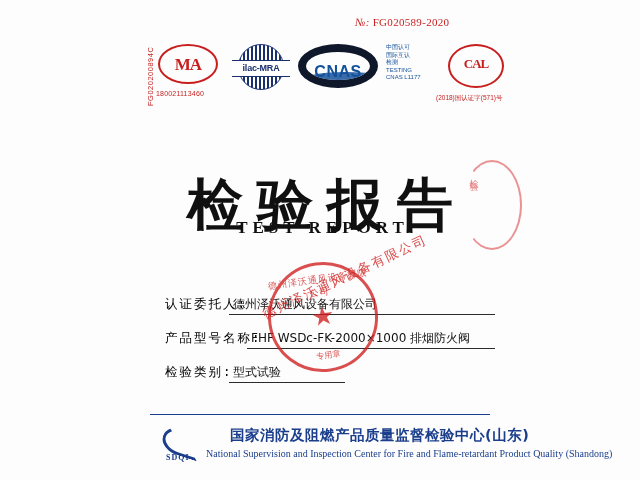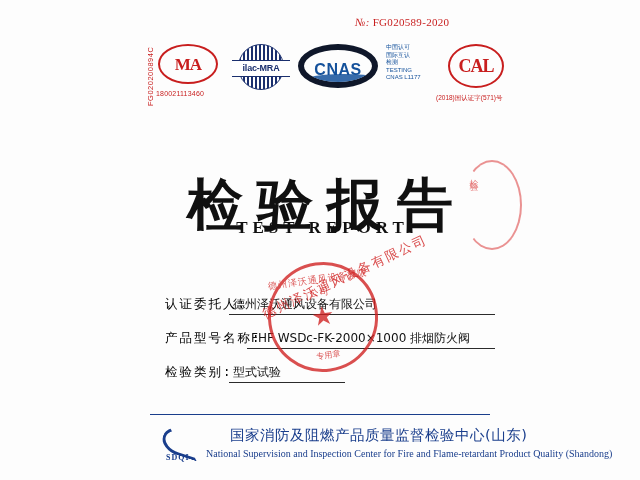--- a/index.html
+++ b/index.html
@@ -122,21 +122,21 @@
     line-height: 15px;
     font-family: Liberation Sans, sans-serif;
     letter-spacing: -.2px;
     overflow: hidden;
   }
 
   
   .logo-cnas { left: 140px; width: 84px; }
   .cnas-ellipse {
     width: 80px; height: 44px;
-    border: 6px solid #0f172a;
+    border: 8px solid #0f172a;
     border-radius: 50%;
     box-sizing: border-box;
     position: relative;
     overflow: hidden;
   }
   .cnas-text {
     position: absolute;
     left: 0; right: 0; top: 11px;
     text-align: center;
     font-size: 16px;
@@ -173,21 +173,21 @@
     border: 2.5px solid #c81e1e;
     border-radius: 50%;
     position: relative;
     box-sizing: border-box;
     margin-left: 4px;
   }
   .cal-text {
     position: absolute;
     left: 0; right: 0; top: 10px;
     text-align: center;
-    font-size: 18px;
+    font-size: 13px;
     font-weight: bold;
     color: #c81e1e;
     font-family: "Liberation Serif", serif;
     letter-spacing: -1px;
   }
   .cal-sub {
     position: absolute;
     top: 50px;
     left: -8px;
     font-size: 6.5px;
@@ -380,21 +380,21 @@
     font-weight: bold;
     color: #1a3e8c;
     letter-spacing: 1px;
     font-family: "Liberation Serif", serif;
   }
   .footer-cn {
     position: absolute;
     left: 56px;
     top: 2px;
     font-size: 14.5px;
-    font-weight: normal;
+    font-weight: bold;
     color: #1a3e8c;
     letter-spacing: .5px;
     font-family: "DejaVu Sans", sans-serif;
     white-space: nowrap;
     padding-left: 24px;
   }
   .footer-en {
     position: absolute;
     left: 56px;
     top: 24px;

